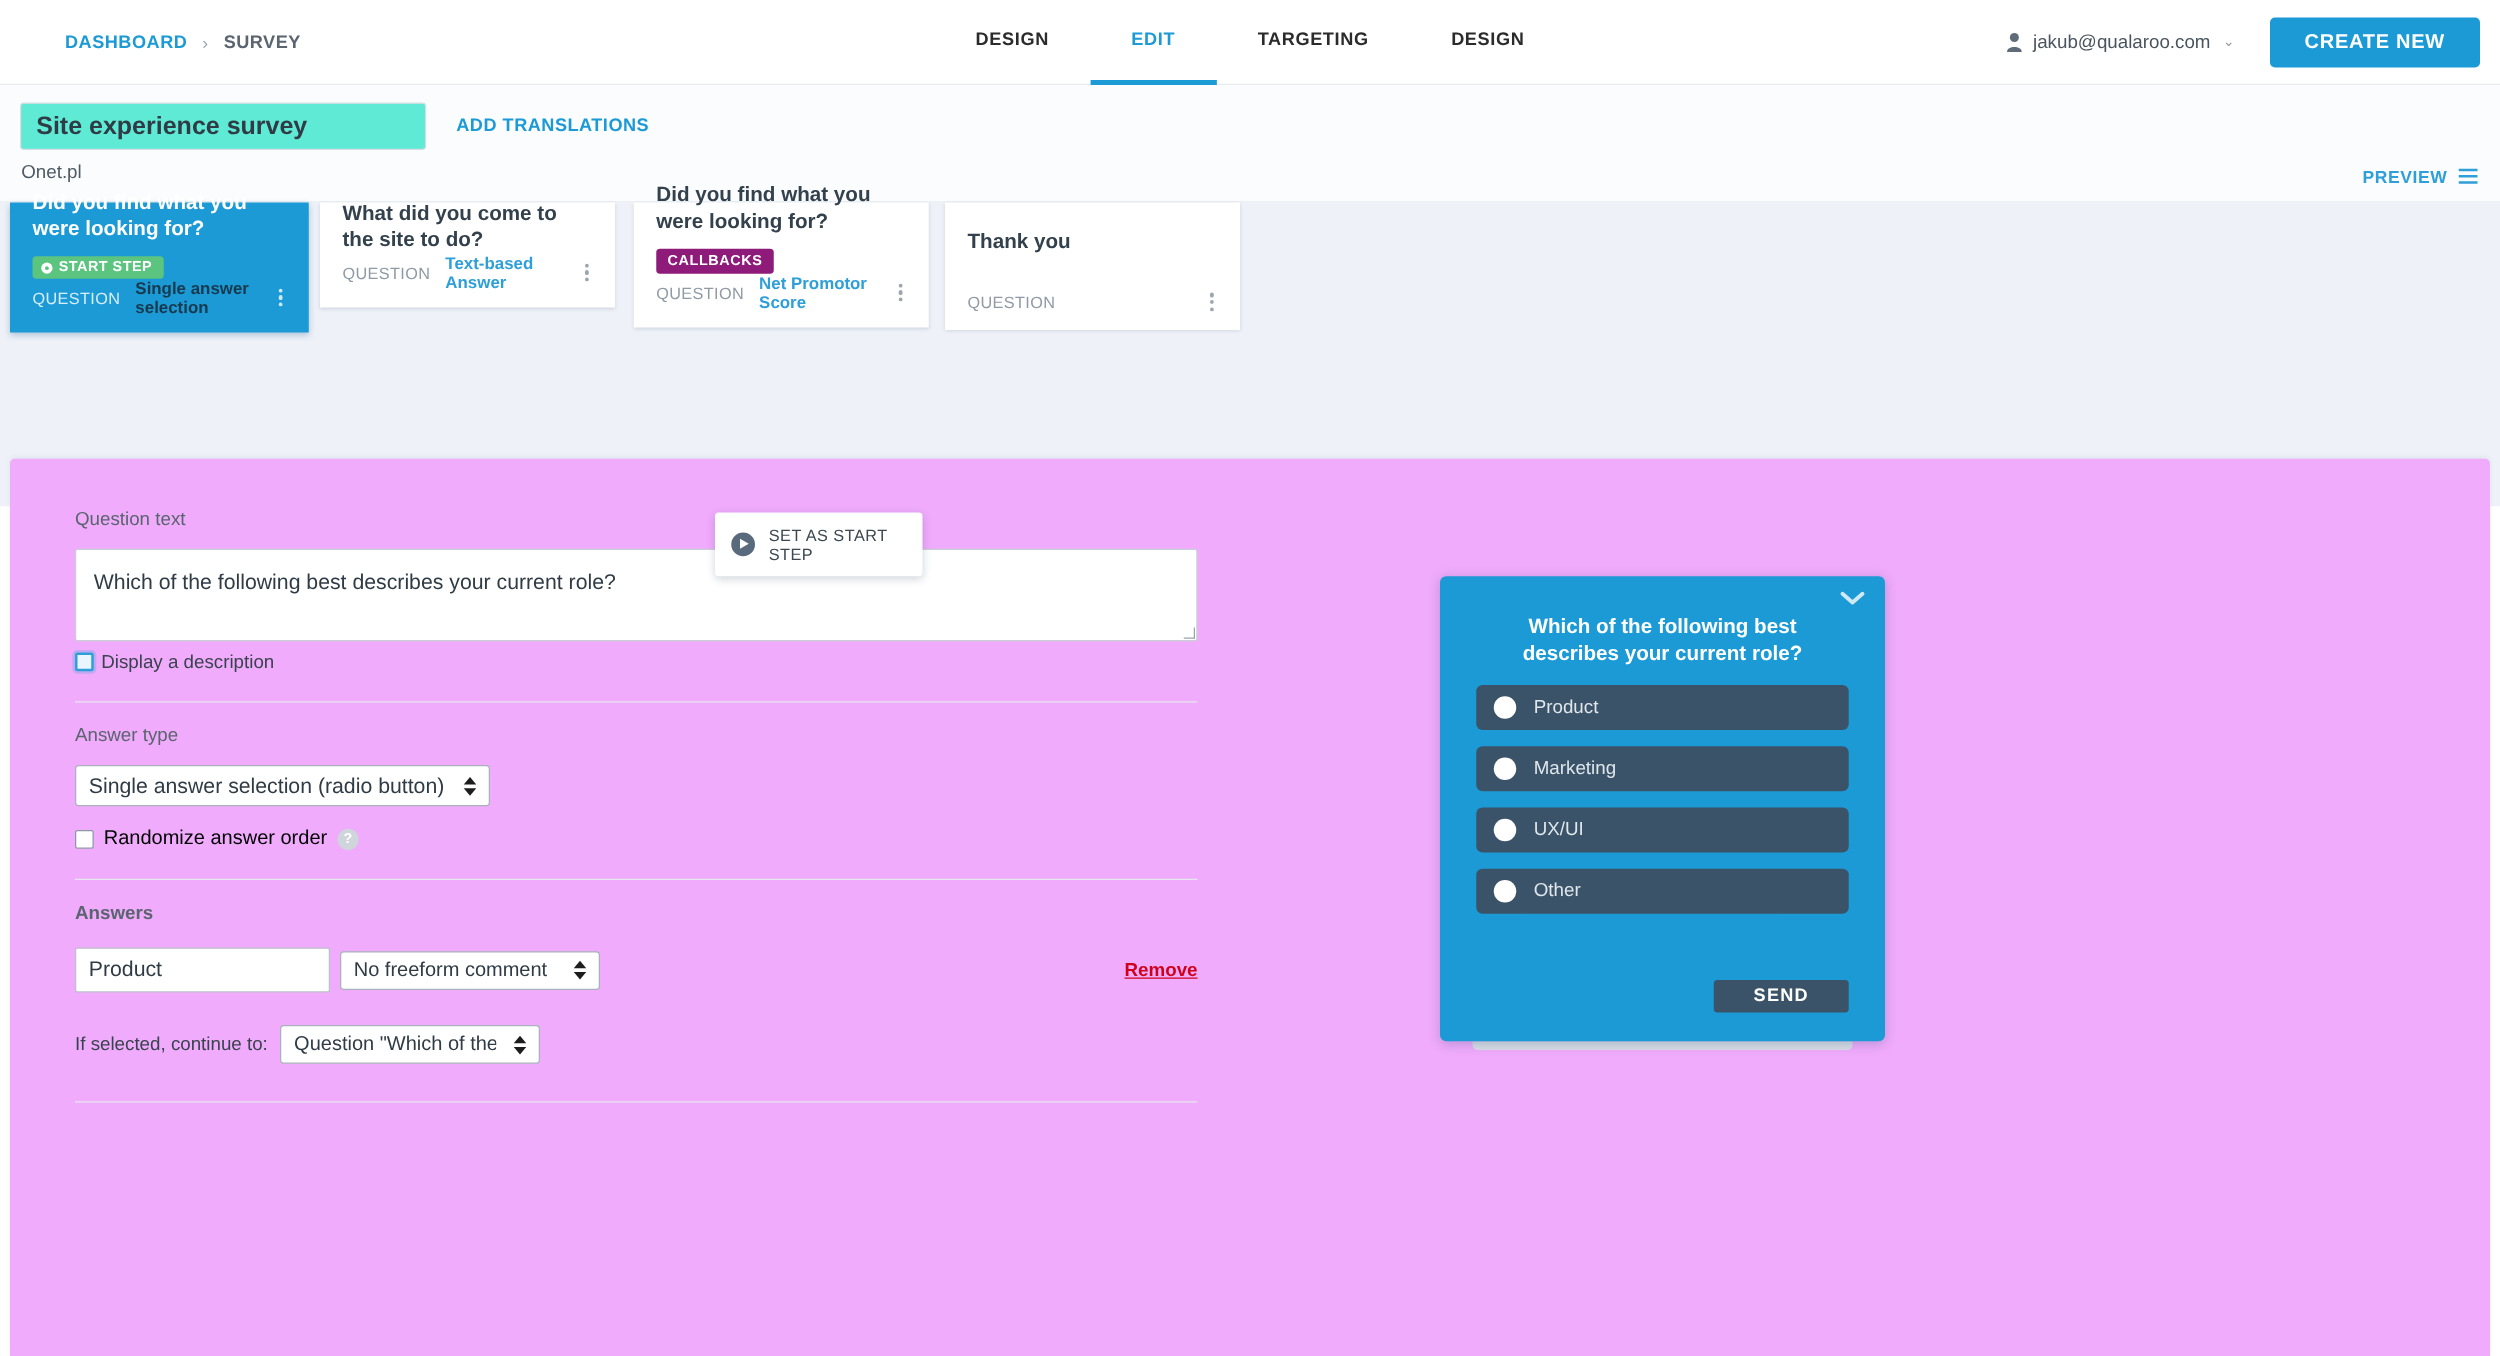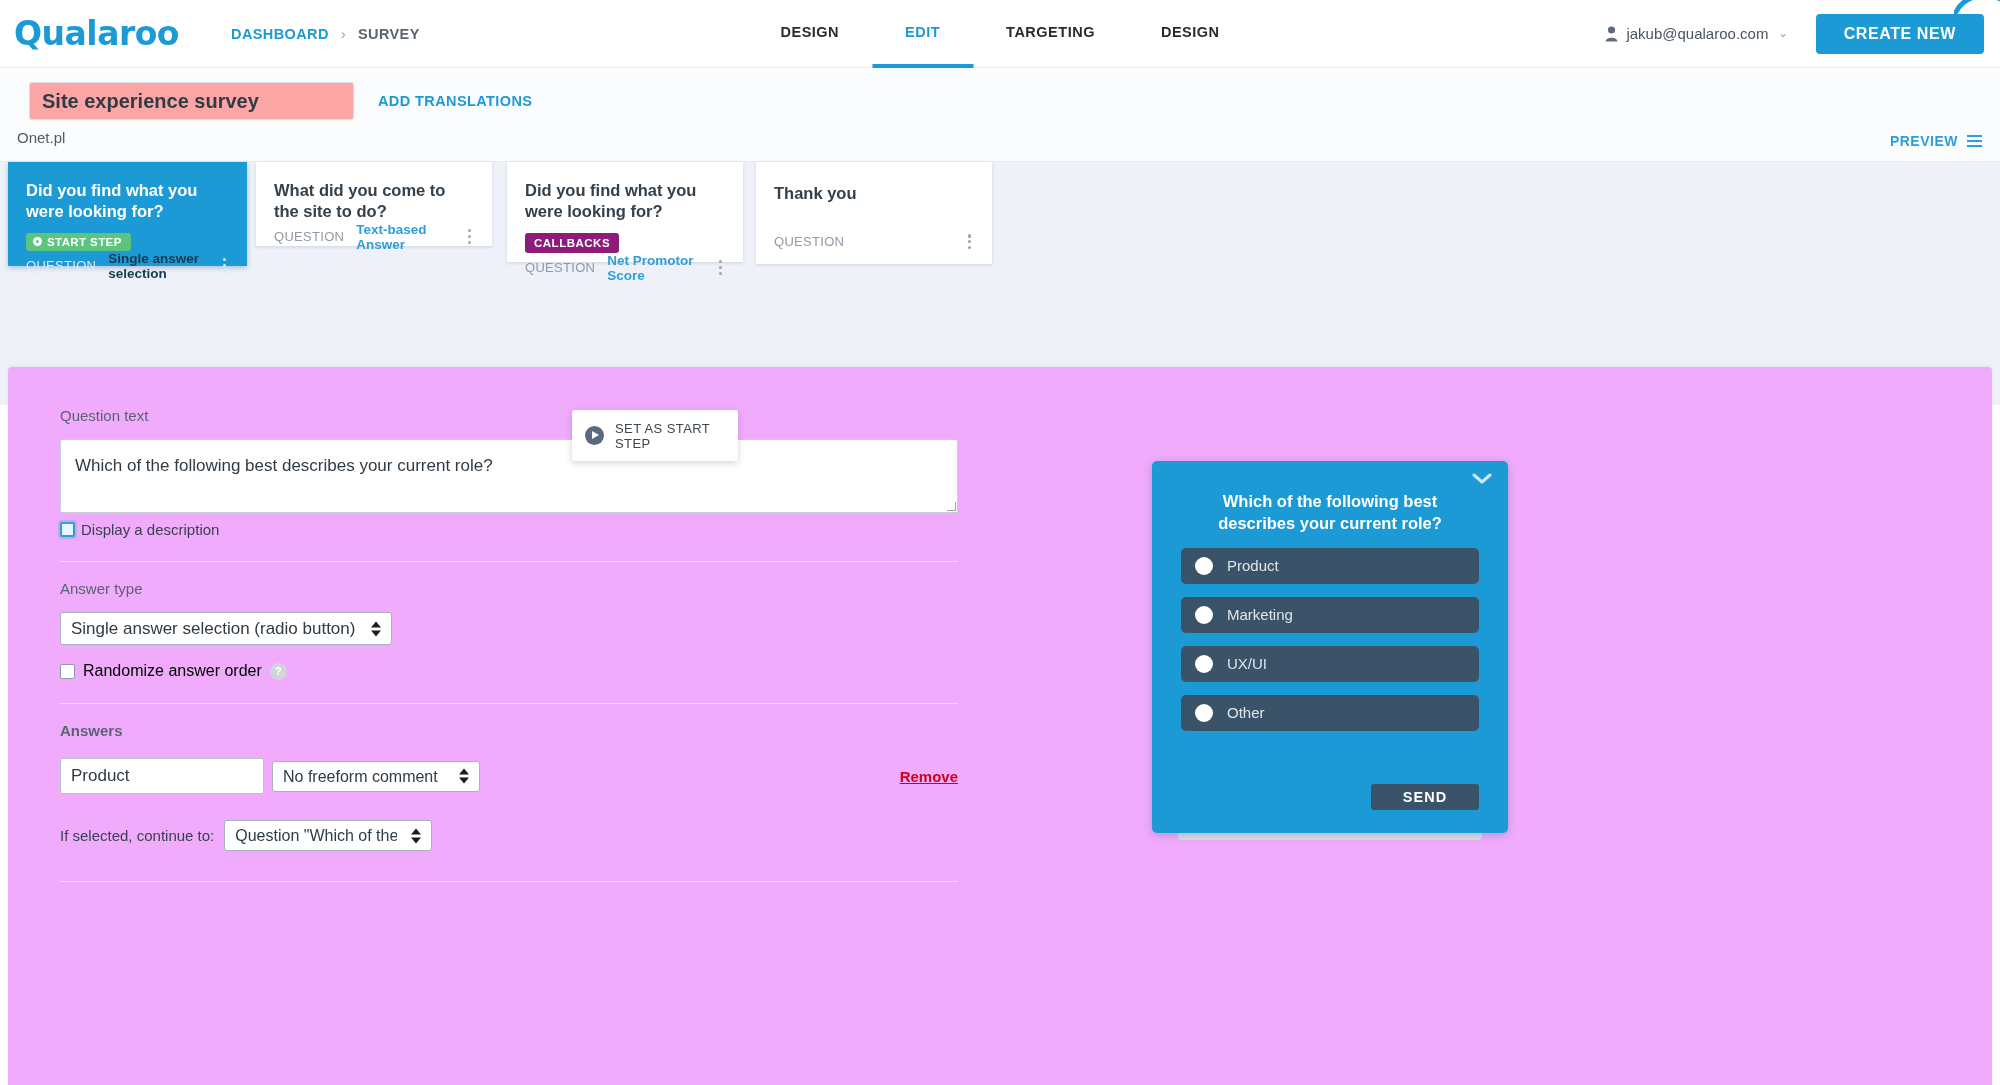--- a/index.html
+++ b/index.html
@@ -112,27 +112,26 @@
     padding: 14px 16px 10px 16px;
     position: relative;
     height: 94px;
   }
   .title-row { display: flex; align-items: center; }
   .title-input {
     width: 325px;
     height: 38px;
     border: 1px solid #d8dee4;
     border-radius: 3px;
-    background: #fca5a5;
+    background: #5eead4;
     font-size: 20px;
     font-weight: 700;
     color: #2f3b45;
     padding: 0 12px;
     font-family: "Liberation Sans", sans-serif;
-    margin-left: 13px;
   }
   .add-translations {
     margin-left: 24px;
     font-size: 14.5px;
     font-weight: 700;
     letter-spacing: 0.4px;
     color: #1c9ad6;
     cursor: pointer;
   }
   .subtitle {
@@ -200,20 +199,21 @@
   .cards-row { position: relative; height: 150px; }
   .step-card {
     position: absolute;
     top: 0;
     background: #fff;
     border-radius: 0;
     box-shadow: 0 1px 3px rgba(40,60,90,.16);
     padding: 18px 18px 0 18px;
     display: flex;
     flex-direction: column;
+    justify-content: flex-end;
   }
   .step-card.active {
     background: #1c9ad6;
     box-shadow: 0 2px 5px rgba(20,90,140,.3);
   }
   .sc-title {
     font-size: 16.5px;
     font-weight: 700;
     line-height: 1.26;
     color: #33414d;
@@ -541,27 +541,20 @@
     width: 304px;
     height: 7px;
     background: #d9dde6;
     border-radius: 0 0 4px 4px;
   }
 </style>
 </head>
 <body>
 
 <div class="topnav">
-  <div class="logo-wrap">
-    <div class="logo-text">Qualaroo</div>
-    <svg class="logo-swoosh" width="62" height="28" viewBox="0 0 62 28">
-      <path d="M2 22 C10 6, 30 2, 44 8 C50 10, 54 13, 57 17" stroke="#1c9ad6" stroke-width="5" fill="none" stroke-linecap="round"></path>
-      <path d="M52 3 L59 8 L52 13 Z" fill="#1c9ad6"></path>
-    </svg>
-  </div>
 
   <div class="breadcrumb">
     <span class="bc-dash">DASHBOARD</span>
     <span class="bc-sep">›</span>
     <span class="bc-cur">SURVEY</span>
   </div>
 
   <div class="maintabs">
     <div class="mtab">DESIGN</div>
     <div class="mtab active">EDIT</div>

